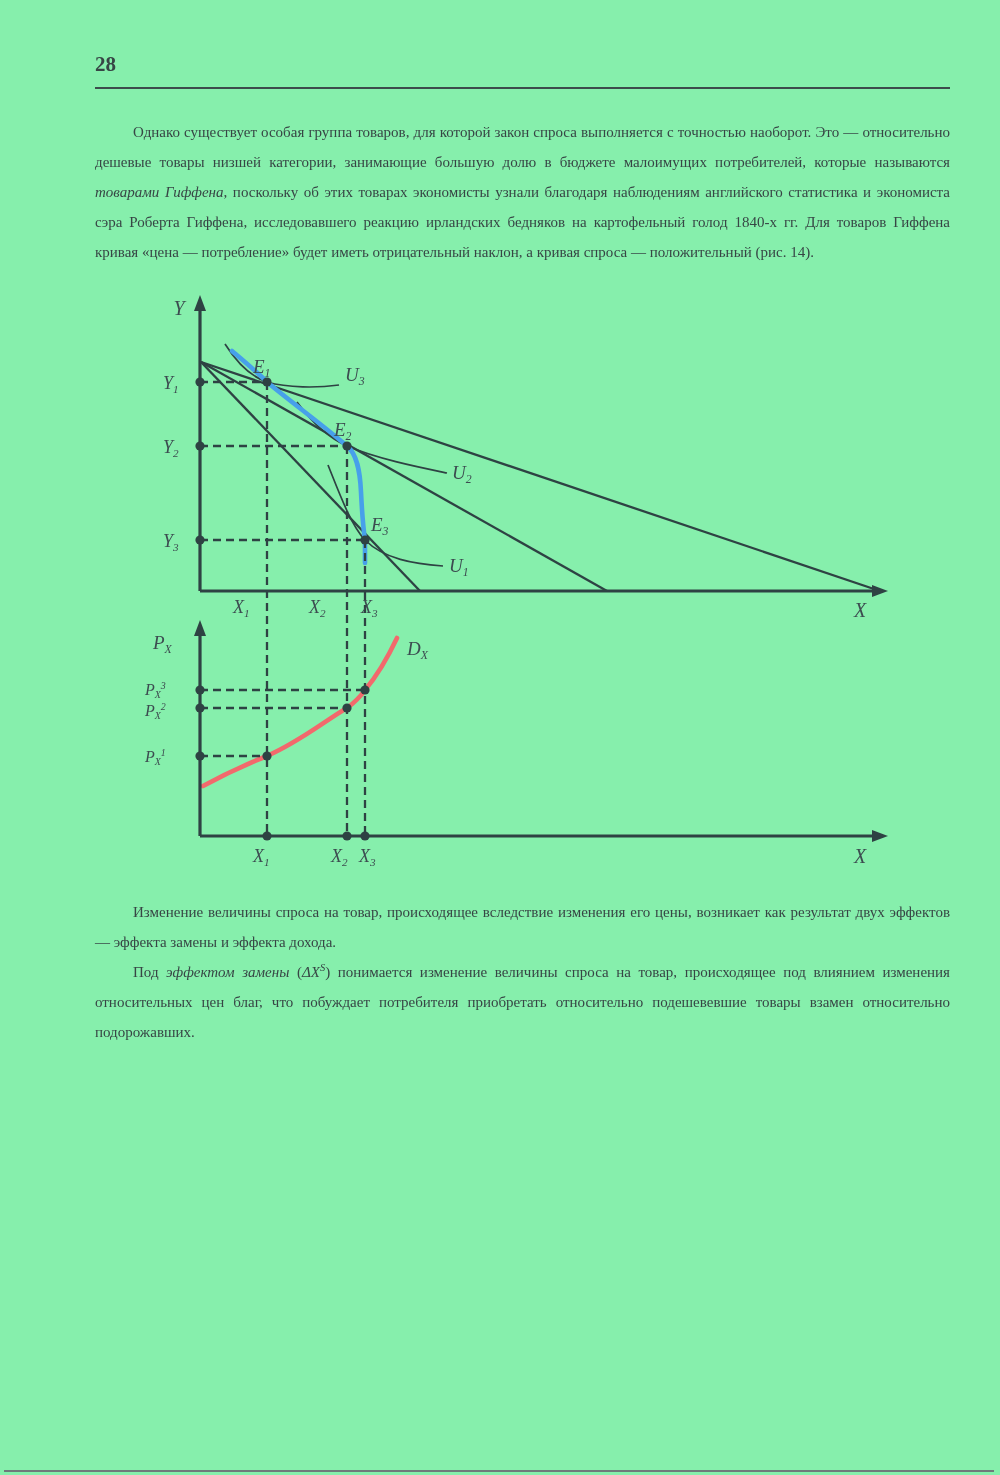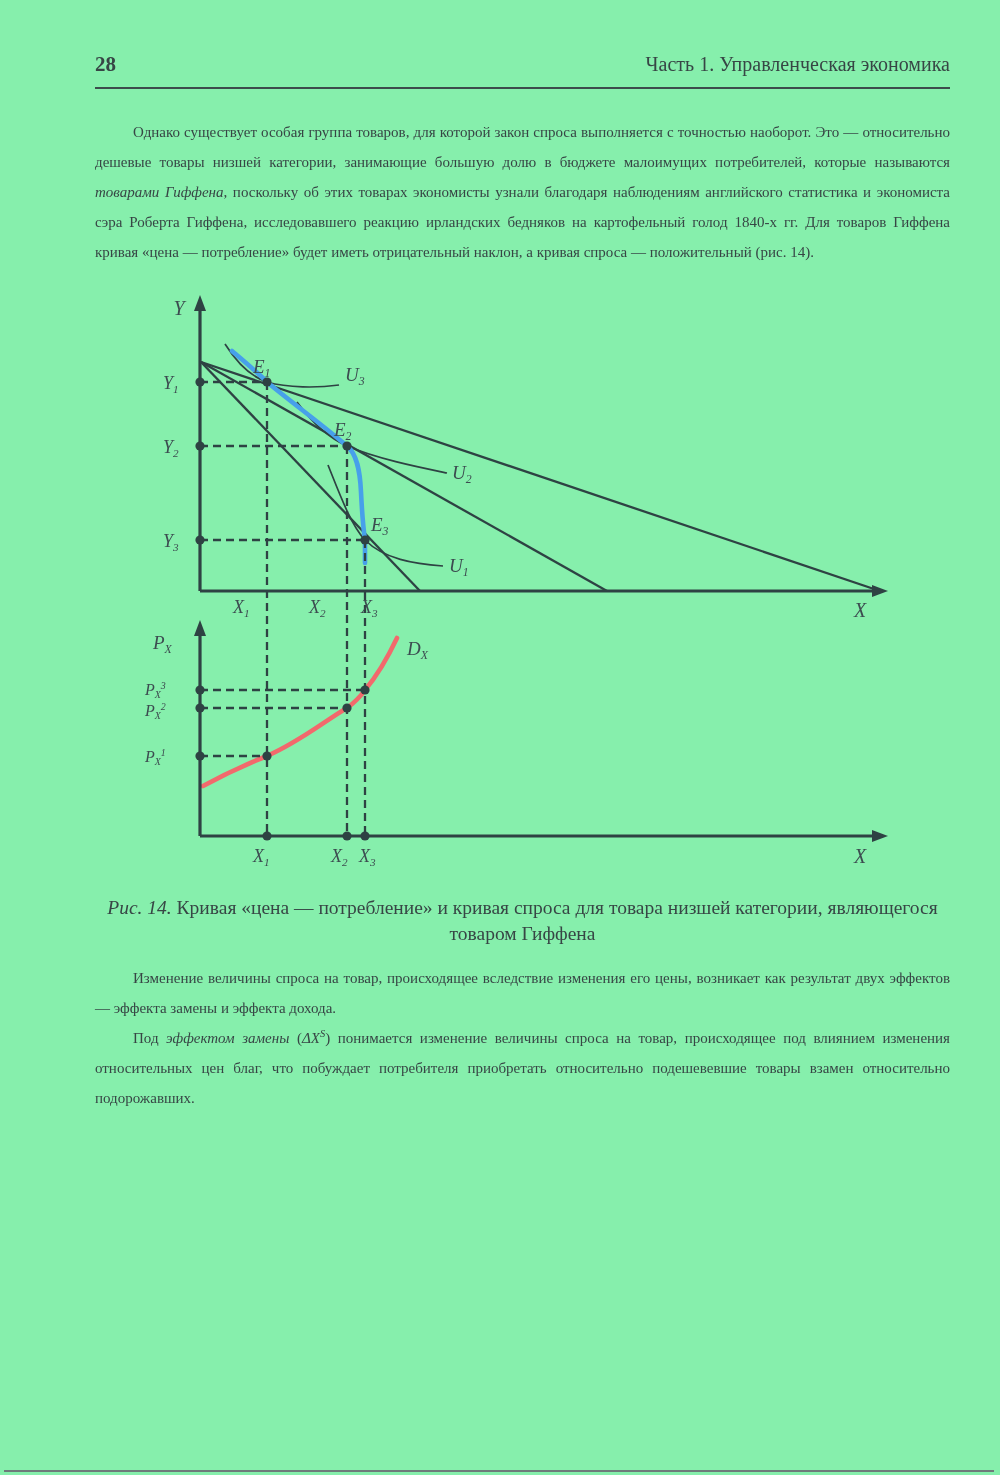--- a/index.html
+++ b/index.html
@@ -44,21 +44,20 @@
     height:2px;background:#6e7a7a;
   }
 </style>
 </head>
 <body>
 
 <div class="page">
 
   <div class="header">
     <span class="pagenum">28</span>
-    <span class="section">Часть 1. Управленческая экономика</span>
   </div>
 
   <div class="content" id="content-before">
       <p class="body-par"><span>Однако существует особая группа товаров, для которой закон спроса выполняется с точностью наоборот. Это — относительно дешевые товары низшей категории, занимающие большую долю в бюджете малоимущих потребителей, которые называются </span><span style="font-style: italic;">товарами Гиффена</span><span>, поскольку об этих товарах экономисты узнали благодаря наблюдениям английского статистика и экономиста сэра Роберта Гиффена, исследовавшего реакцию ирландских бедняков на картофельный голод 1840-х гг. Для товаров Гиффена кривая «цена — потребление» будет иметь отрицательный наклон, а кривая спроса — положительный (рис. 14).</span></p>
     </div>
 
   <div class="figure">
     <svg id="fig-svg" viewBox="0 0 855 592" width="855" height="592">
         <line x1="106" y1="73" x2="779" y2="300" stroke="#2e4243" stroke-width="2.3"></line>
         <line x1="106" y1="73" x2="512" y2="302" stroke="#2e4243" stroke-width="2.3"></line>
@@ -119,21 +118,20 @@
         <text x="50" y="427" fill="#3c4c50" font-size="16" font-style="italic" text-anchor="start" font-family="&quot;Liberation Serif&quot;,serif"><tspan>P</tspan><tspan font-size="9.92" dy="3.2">X</tspan><tspan font-size="9.92" dy="-8.8">2</tspan></text>
         <text x="50" y="473" fill="#3c4c50" font-size="16" font-style="italic" text-anchor="start" font-family="&quot;Liberation Serif&quot;,serif"><tspan>P</tspan><tspan font-size="9.92" dy="3.2">X</tspan><tspan font-size="9.92" dy="-8.8">1</tspan></text>
         <text x="312" y="366" fill="#3c4c50" font-size="19" font-style="italic" text-anchor="start" font-family="&quot;Liberation Serif&quot;,serif"><tspan>D</tspan><tspan font-size="11.78" dy="3.8000000000000003">X</tspan></text>
         <text x="765" y="574" fill="#3c4c50" font-size="20" font-style="italic" text-anchor="middle" font-family="&quot;Liberation Serif&quot;,serif"><tspan>X</tspan></text>
         <text x="158" y="573" fill="#3c4c50" font-size="18" font-style="italic" text-anchor="start" font-family="&quot;Liberation Serif&quot;,serif"><tspan>X</tspan><tspan font-size="11.16" dy="3.6">1</tspan></text>
         <text x="236" y="573" fill="#3c4c50" font-size="18" font-style="italic" text-anchor="start" font-family="&quot;Liberation Serif&quot;,serif"><tspan>X</tspan><tspan font-size="11.16" dy="3.6">2</tspan></text>
         <text x="264" y="573" fill="#3c4c50" font-size="18" font-style="italic" text-anchor="start" font-family="&quot;Liberation Serif&quot;,serif"><tspan>X</tspan><tspan font-size="11.16" dy="3.6">3</tspan></text>
       </svg>
   </div>
 
-  <div class="caption" id="caption"><span style="font-style: italic;">Рис. 14.</span><span> Кривая «цена — потребление» и кривая спроса для товара низшей категории, являющегося товаром Гиффена</span></div>
 
   <div class="content content2" id="content-after">
       <p class="body-par"><span>Изменение величины спроса на товар, происходящее вследствие изменения его цены, возникает как результат двух эффектов — эффекта замены и эффекта дохода.</span></p>
       <p class="body-par"><span>Под </span><span style="font-style: italic;">эффектом замены</span><span> (</span><span style="font-style: italic;">ΔX</span><sup style="font-style: italic;">S</sup><span>) понимается изменение величины спроса на товар, происходящее под влиянием изменения относительных цен благ, что побуждает потребителя приобретать относительно подешевевшие товары взамен относительно подорожавших.</span></p>
     </div>
 
   <div class="scan-edge"></div>
 </div>
 
 </body></html>

